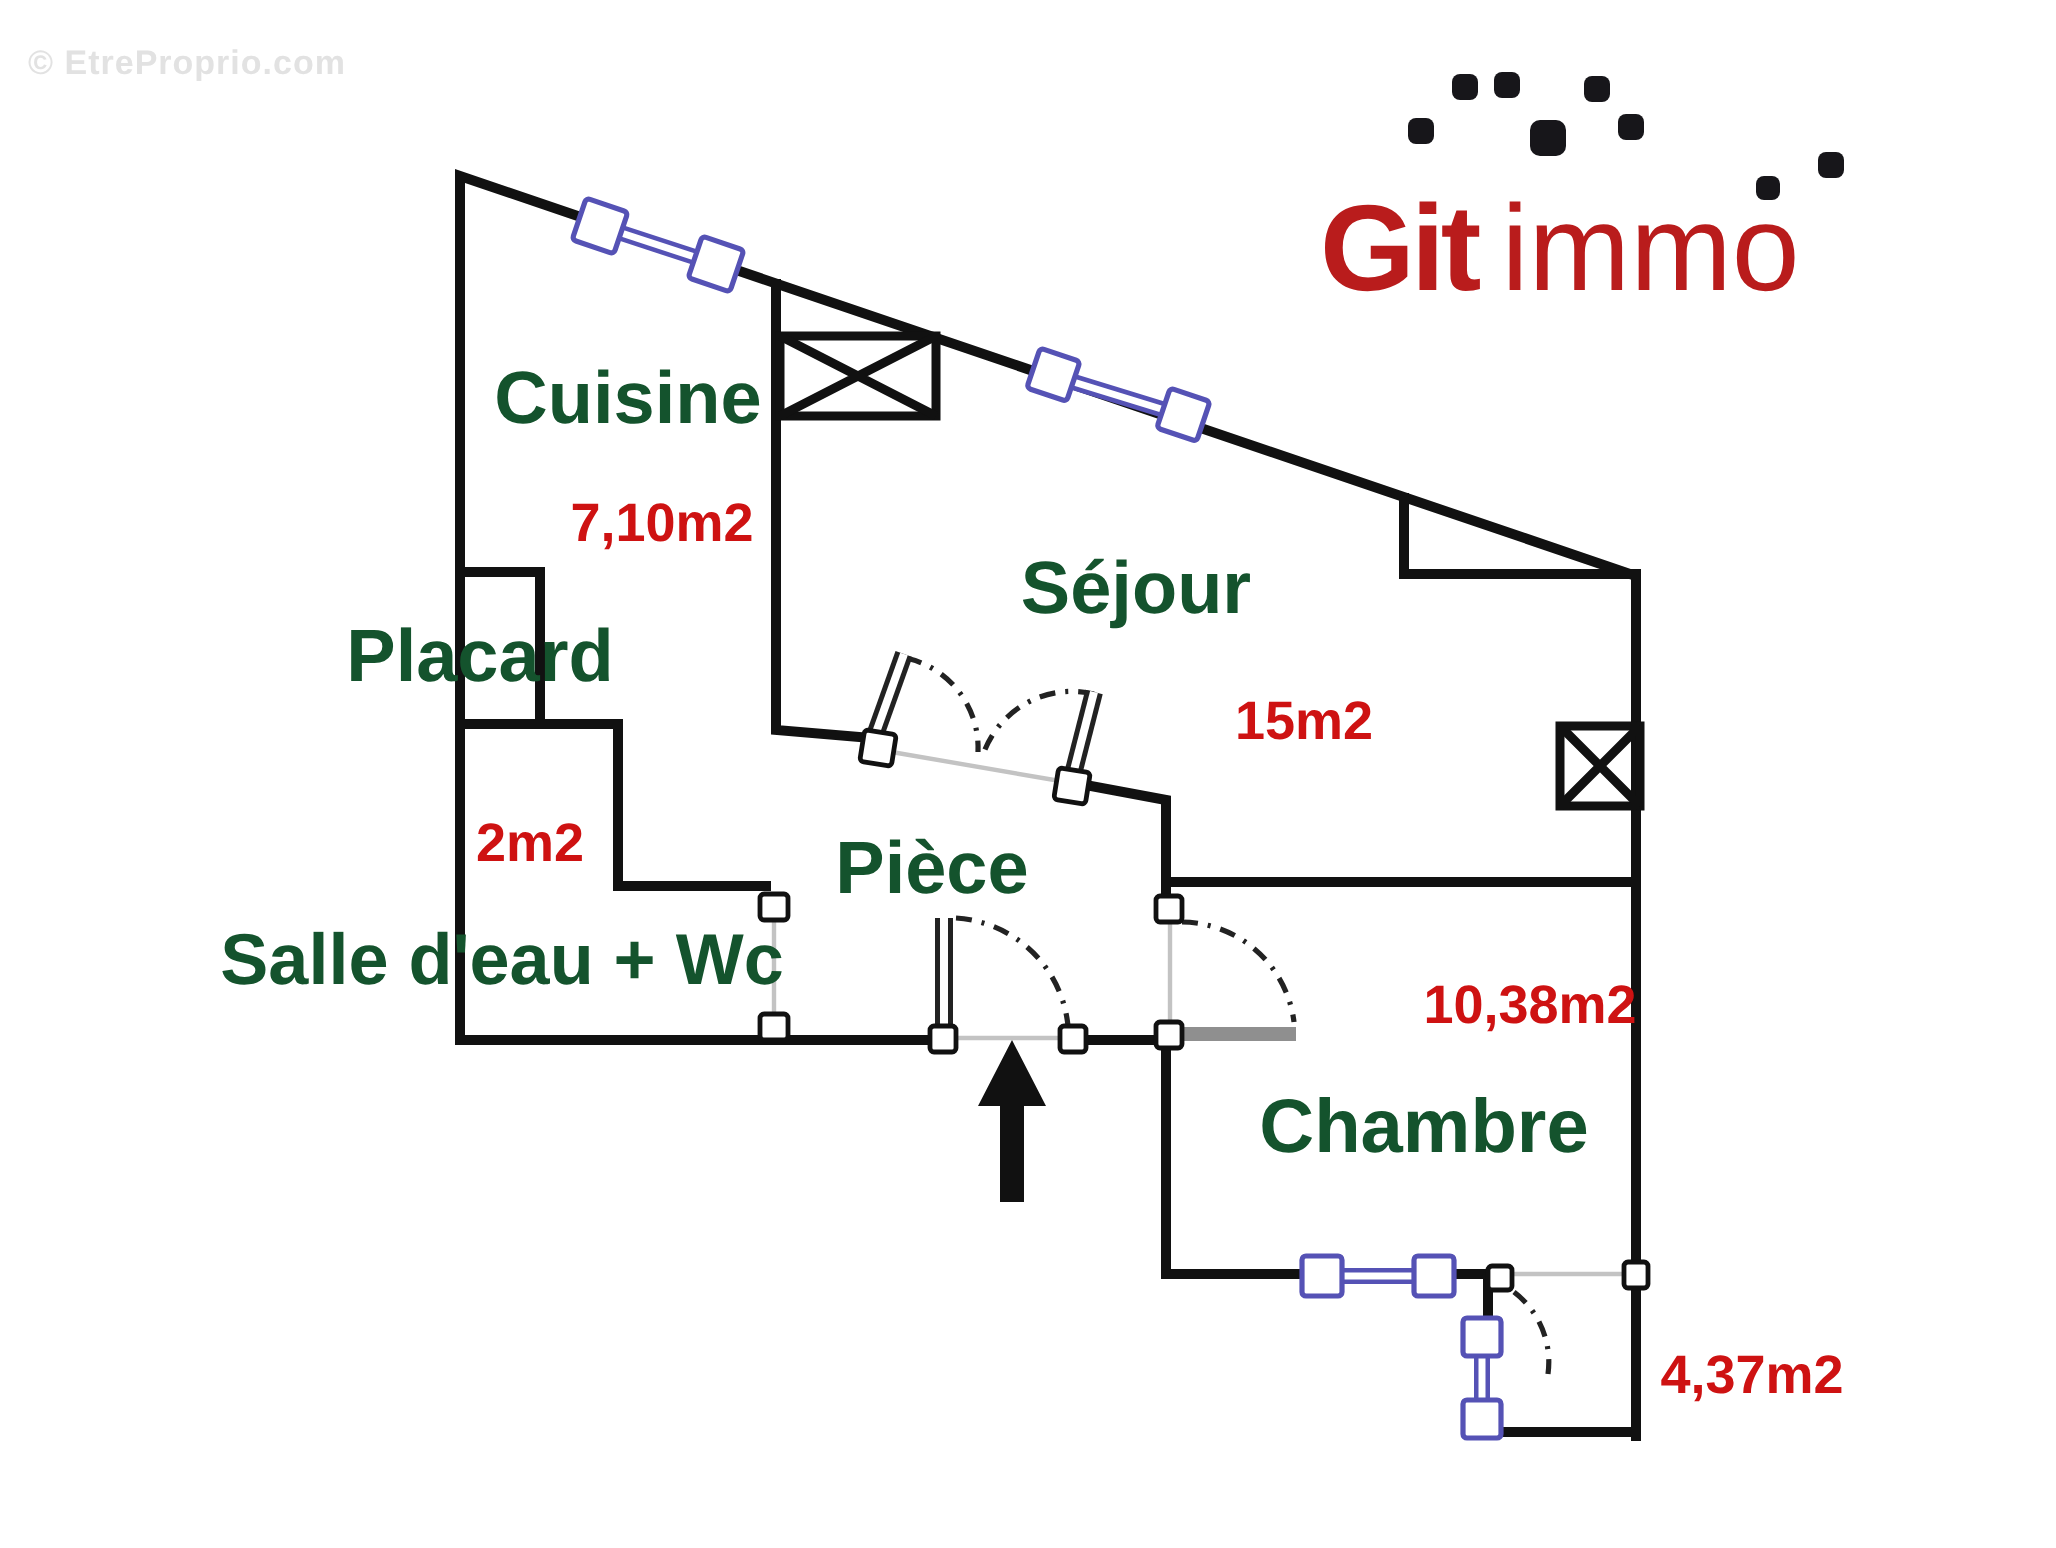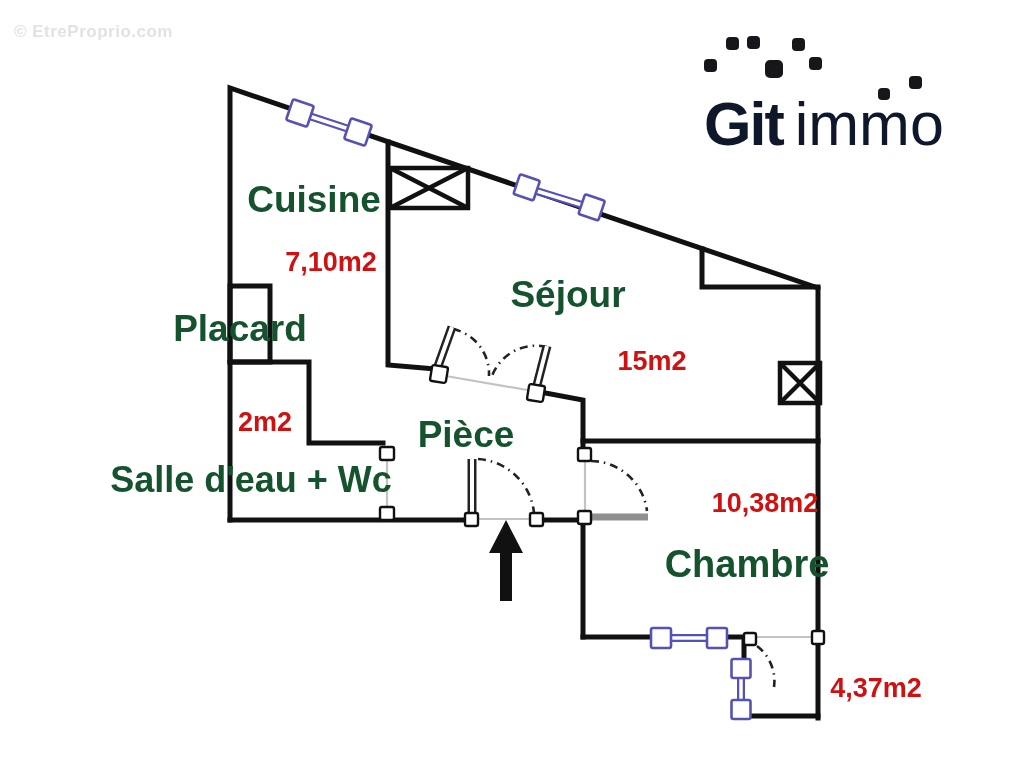--- a/index.html
+++ b/index.html
@@ -14,22 +14,22 @@
     white-space:nowrap;font-weight:bold;color:#14532d;
     letter-spacing:0px;line-height:1;
   }
   .room{font-size:37px;}
   .area{font-size:27px;color:#ce1212;}
   .watermark{
     position:absolute;left:14px;top:22px;font-size:17px;
     color:#e2e2e2;font-weight:bold;letter-spacing:.5px;
   }
   .logo{
-    position:absolute;left:660px;top:94px;line-height:1;color:#0f172a;
-    font-size:61px;white-space:nowrap;margin-left:44px;
+    position:absolute;left:660px;top:94px;line-height:1;color:#b91c1c;
+    font-size:61px;white-space:nowrap;
   }
   .logo .b{font-weight:800;letter-spacing:-2px;}
   .logo .l{font-weight:500;margin-left:12px;letter-spacing:0px;}
 </style>
 </head>
 <body>
 
 <div class="stage">
 
   <div class="watermark">© EtreProprio.com</div>
@@ -147,21 +147,21 @@
     </g>
 
     <polygon points="506,520 523,553 512,553 512,601 500,601 500,553 489,553" fill="#111111"></polygon>
   </svg>
 
   <div class="lbl room" style="left:314px;top:199px;">Cuisine</div>
   <div class="lbl room" style="left:240px;top:328px;">Placard</div>
   <div class="lbl room" style="left:568px;top:294px;">Séjour</div>
   <div class="lbl room" style="left:466px;top:434px;">Pièce</div>
   <div class="lbl room" style="left:251px;top:480px;font-size:36px;">Salle d'eau + Wc</div>
-  <div class="lbl room" style="left:712px;top:564px;font-size:38px;margin-left:35px;">Chambre</div>
+  <div class="lbl room" style="left:712px;top:564px;font-size:38px;">Chambre</div>
 
   <div class="lbl area" style="left:331px;top:262px;">7,10m2</div>
   <div class="lbl area" style="left:652px;top:361px;">15m2</div>
   <div class="lbl area" style="left:265px;top:406px;margin-top:16px;">2m2</div>
   <div class="lbl area" style="left:717px;top:503px;margin-left:48px;">10,38m2</div>
   <div class="lbl area" style="left:876px;top:688px;">4,37m2</div>
 
 </div>
 
 </body></html>

